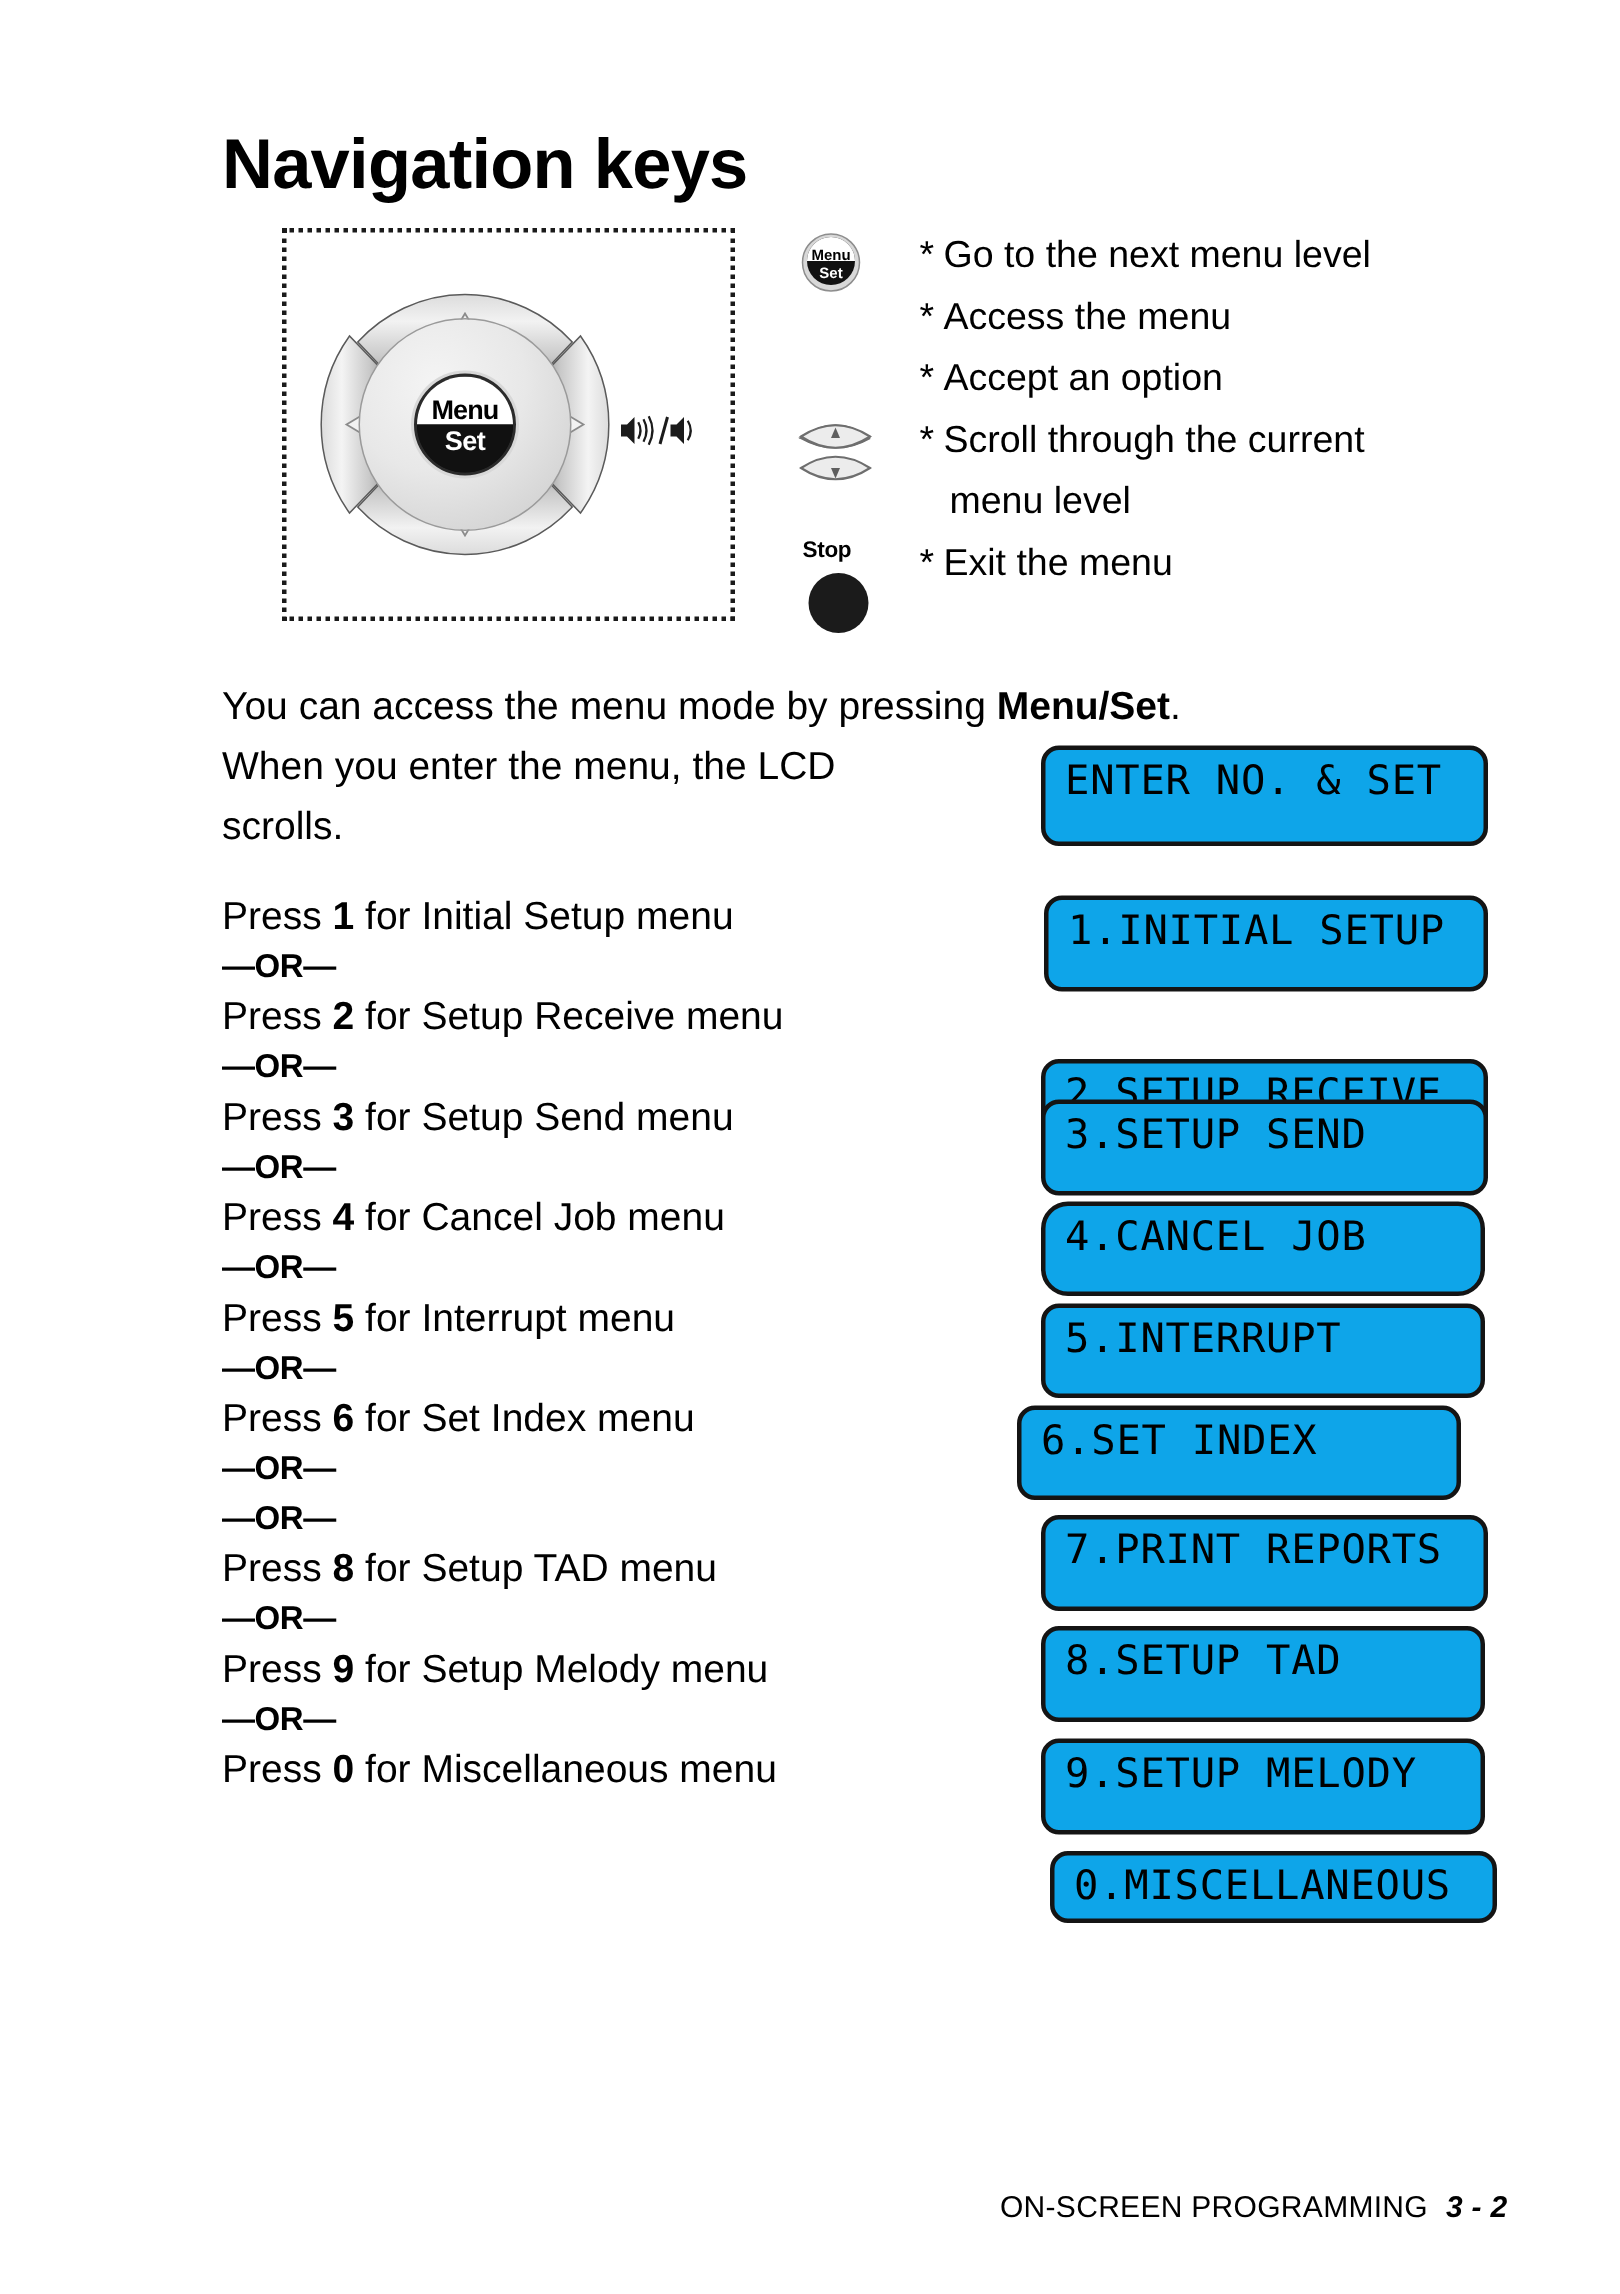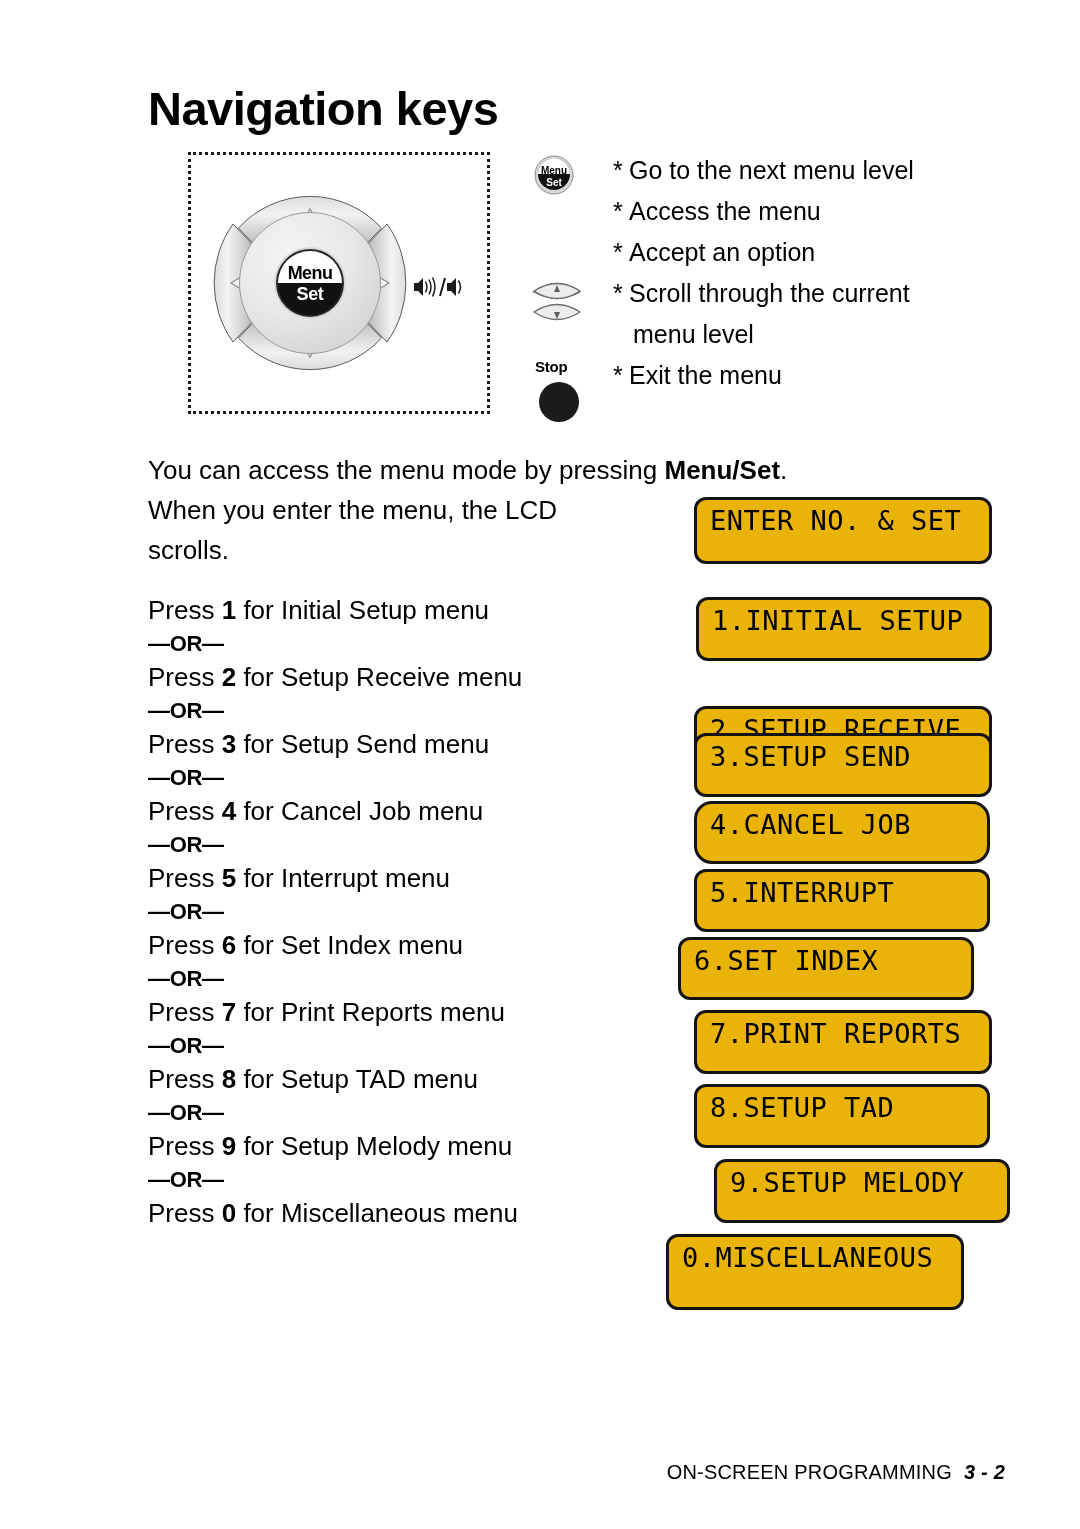--- a/index.html
+++ b/index.html
@@ -227,21 +227,21 @@
     letter-spacing: -0.3px;
     white-space: nowrap;
   }
 
   
   .lcd {
     position: absolute;
     border: 3px solid #141414;
     border-radius: 12px;
     box-sizing: border-box;
-    background: #eab308;
+    background: #0ea5e9;
   }
   .lcd span {
     position: absolute;
     left: 13px;
     top: 4px;
     font-family: "DejaVu Sans Mono", "Liberation Mono", monospace;
     font-size: 27px;
     line-height: 34px;
     letter-spacing: 0.5px;
     white-space: pre;
@@ -399,21 +399,20 @@
 
     <div class="press-row"><span>Press </span><b>4</b><span> for Cancel Job menu</span></div>
     <div class="or-row">—OR—</div>
 
     <div class="press-row"><span>Press </span><b>5</b><span> for Interrupt menu</span></div>
     <div class="or-row">—OR—</div>
 
     <div class="press-row"><span>Press </span><b>6</b><span> for Set Index menu</span></div>
     <div class="or-row">—OR—</div>
 
-    <div class="press-row"><span>Press </span><b>7</b><span> for Print Reports menu</span></div>
     <div class="or-row">—OR—</div>
 
     <div class="press-row"><span>Press </span><b>8</b><span> for Setup TAD menu</span></div>
     <div class="or-row">—OR—</div>
 
     <div class="press-row"><span>Press </span><b>9</b><span> for Setup Melody menu</span></div>
     <div class="or-row">—OR—</div>
 
     <div class="press-row"><span>Press </span><b>0</b><span> for Miscellaneous menu</span></div>
   </div>
@@ -435,24 +434,24 @@
   </div>
   <div class="lcd" style="left:678px; top:937px; width:296px; height:63px;">
     <span>6.SET INDEX</span>
   </div>
   <div class="lcd" style="left:694px; top:1010px; width:298px; height:64px;">
     <span>7.PRINT REPORTS</span>
   </div>
   <div class="lcd" style="left:694px; top:1084px; width:296px; height:64px;">
     <span>8.SETUP TAD</span>
   </div>
-  <div class="lcd" style="left:694px; top:1159px; width:296px; height:64px;margin-left:20px;">
+  <div class="lcd" style="left:694px; top:1159px; width:296px; height:64px;">
     <span>9.SETUP MELODY</span>
   </div>
-  <div class="lcd" style="left:666px; top:1234px; width:298px; height:76px;">
+  <div class="lcd" style="left:700px; top:1234px; width:298px; height:48px;">
     <span>0.MISCELLANEOUS</span>
   </div>
 
   <div class="footer">
     <span>ON-SCREEN PROGRAMMING</span><span class="page-no">3 - 2</span>
   </div>
 
 </div>
 
 </body></html>

